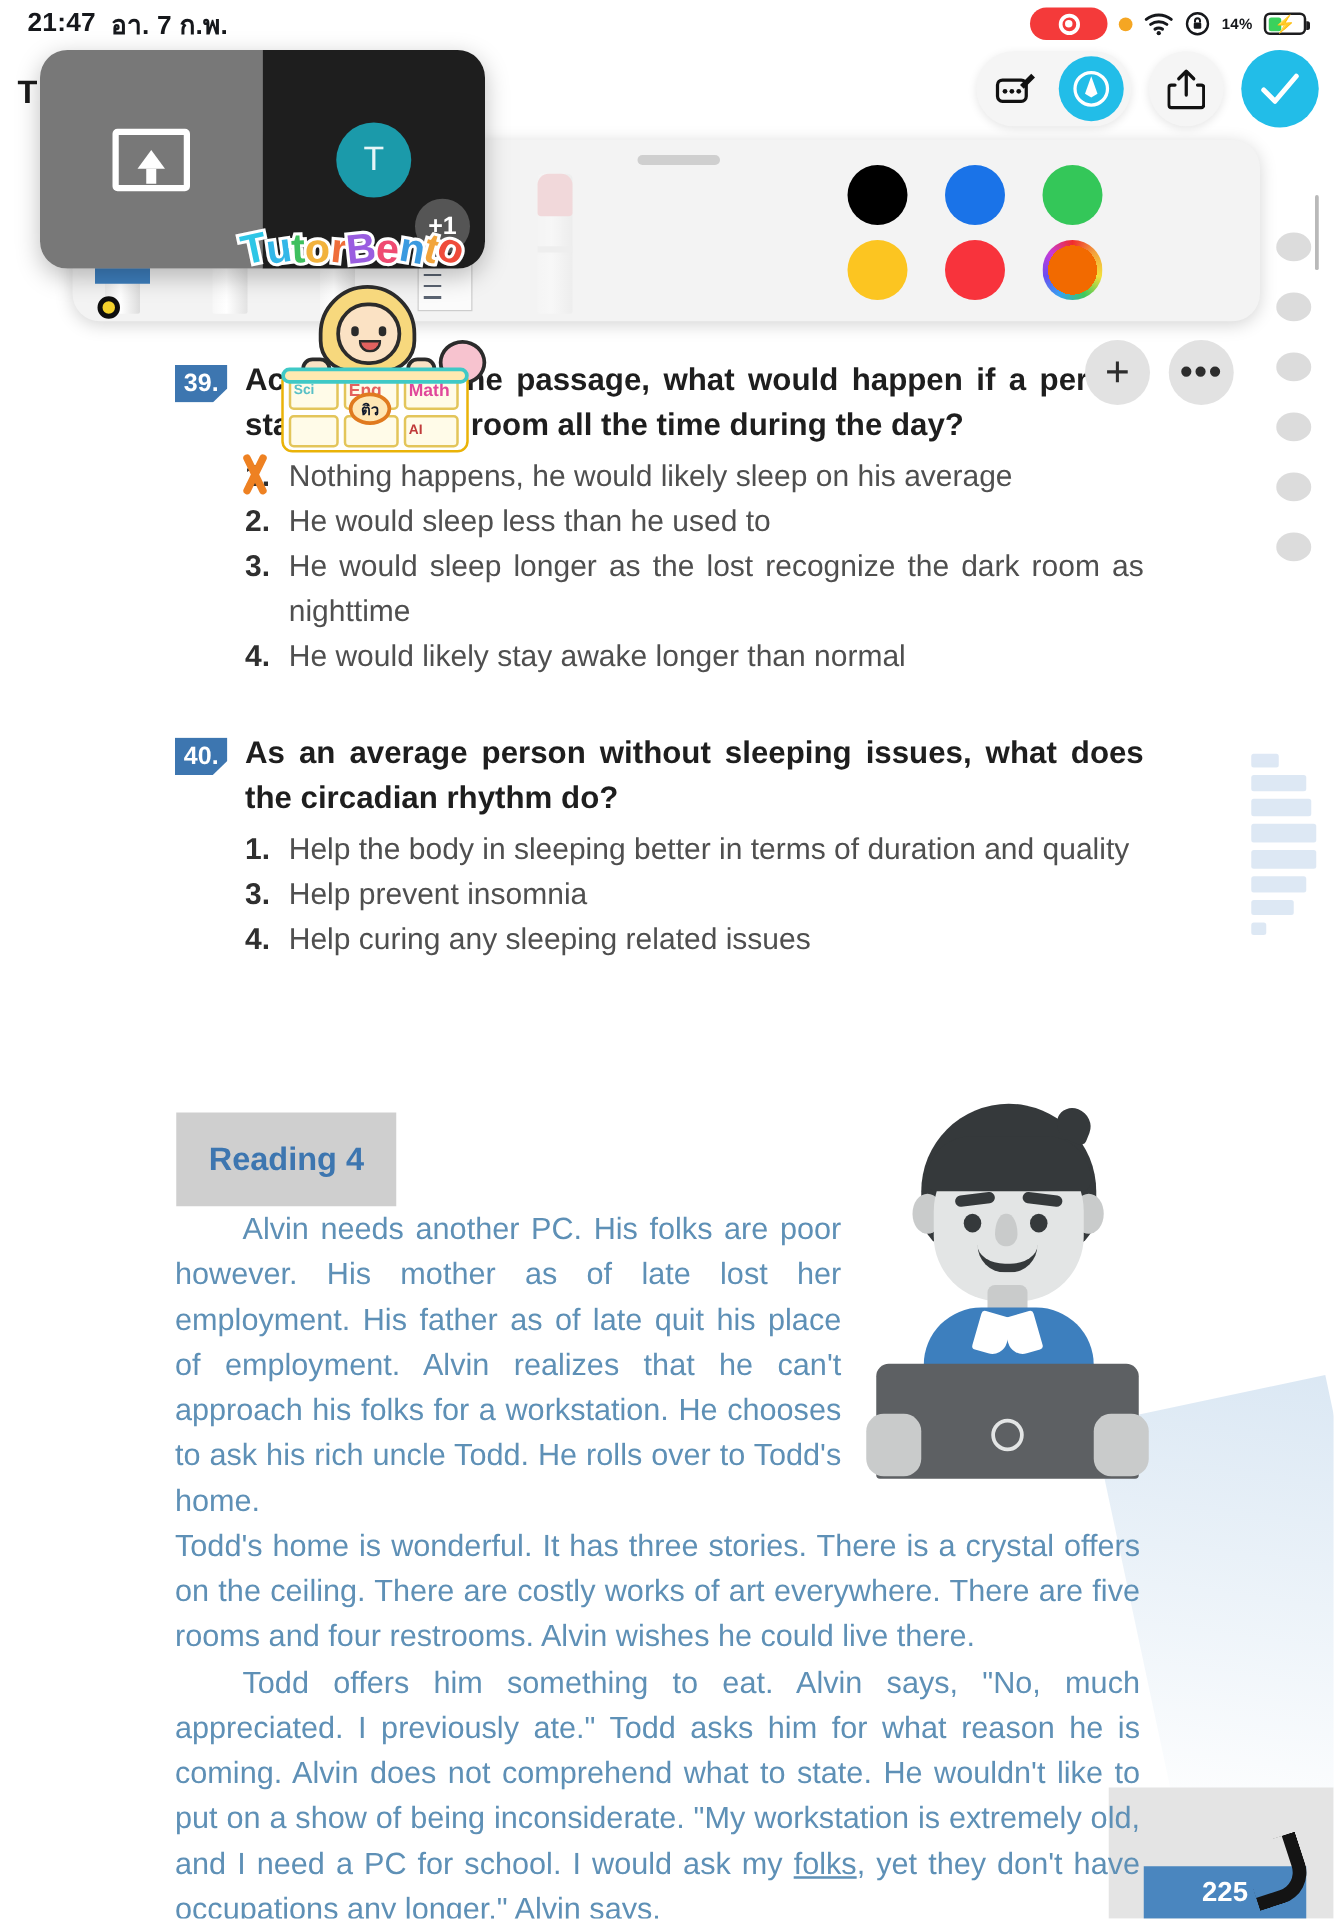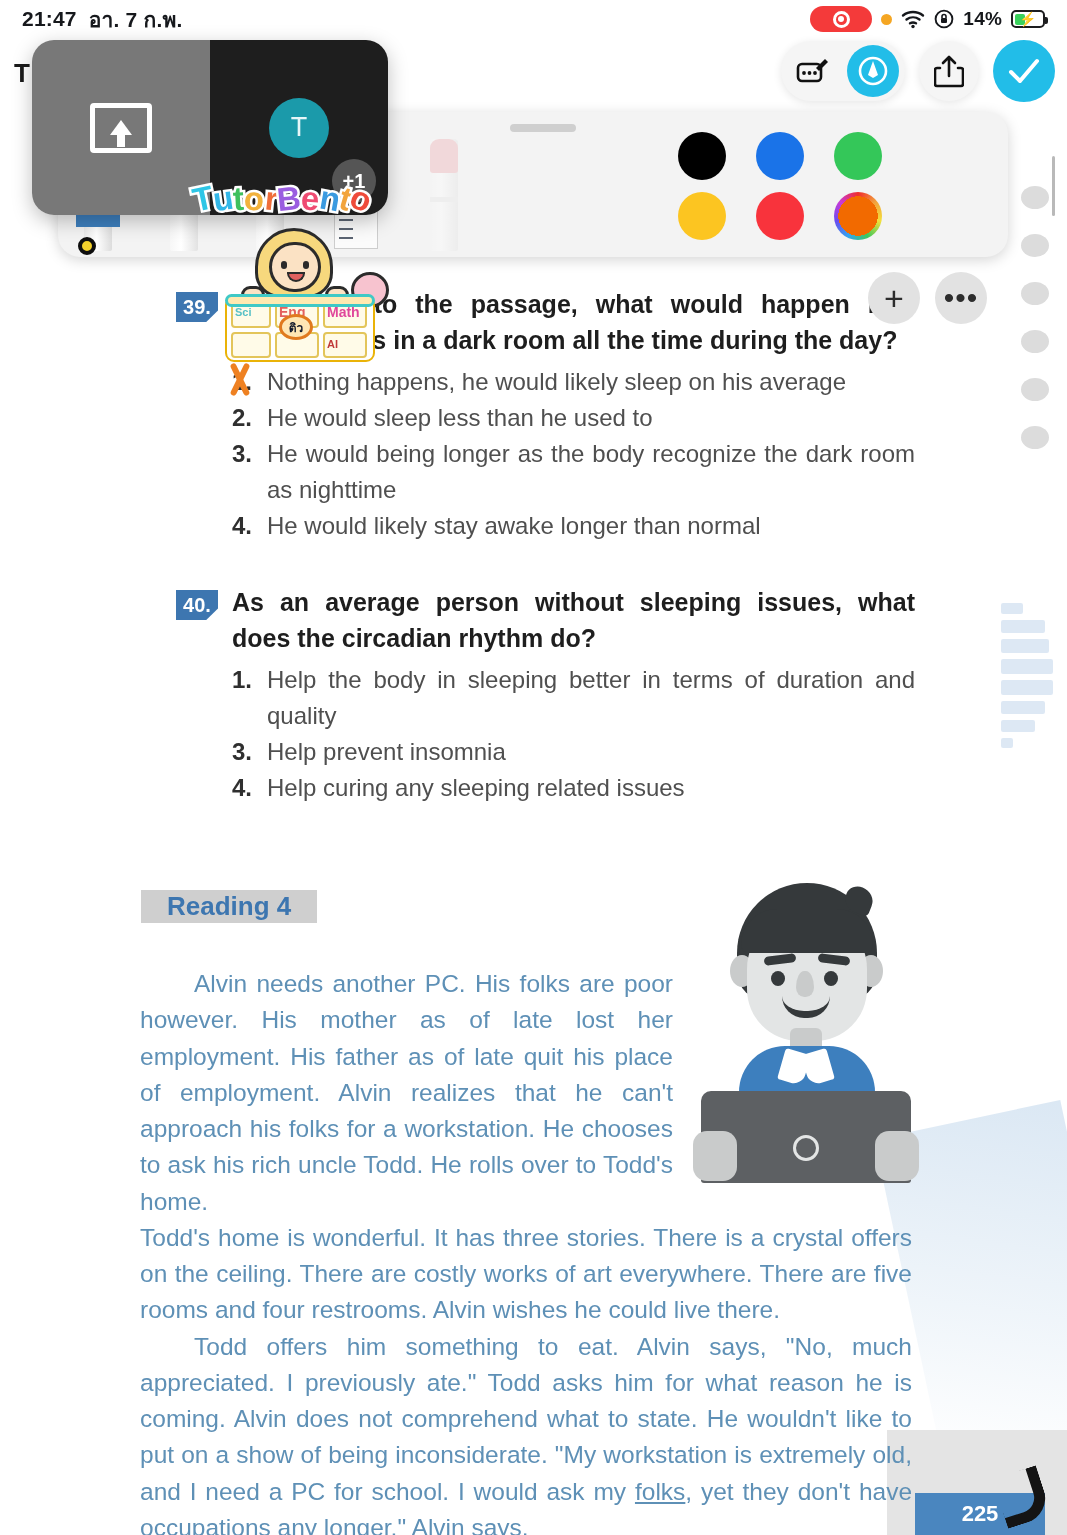--- a/index.html
+++ b/index.html
@@ -33,21 +33,21 @@
   .mic-dot{width:11px;height:11px;border-radius:50%;background:#f5a623;}
   .batt{
     width:34px;height:18px;border:2px solid #1d1d1f;border-radius:5px;
     position:relative; display:flex; align-items:center; padding:1.5px;
   }
   .batt:after{content:"";position:absolute;right:-5px;top:5px;width:3px;height:7px;
     background:#1d1d1f;border-radius:0 2px 2px 0;}
   .batt .fill{height:100%;width:38%;background:#3ad15c;border-radius:2px;}
   .batt .bolt{position:absolute;left:50%;top:50%;transform:translate(-50%,-50%);
     font-size:14px;color:#0d0d0d;line-height:1;}
-  .pct{font-size:19px;font-weight:700;}
+  .pct{font-size:12px;font-weight:700;}
 
   
   .page{
     position:absolute; left:0; top:38px; width:1067px; height:1497px;
     background:#ffffff; overflow:hidden;
   }
   .doc-title{
     position:absolute; left:14px; top:20px; font-size:26px; font-weight:600;
     color:#1a1a1a; letter-spacing:.5px;
   }
@@ -71,21 +71,21 @@
     background:#4a86bf;
   }
   .black-hook{
     position:absolute; right:22px; bottom:12px; width:46px; height:52px;
     border-right:11px solid #141414; border-bottom:11px solid #141414;
     border-radius:0 0 26px 0; transform:rotate(-18deg);
   }
 
   
   .qwrap{position:absolute; left:140px; top:248px; width:775px;}
-  .q{ margin-bottom:10px;margin-left:36px; }
+  .q{ margin-bottom:10px; }
   .q-head{display:flex; align-items:flex-start; gap:14px;}
   .q-badge{
     flex:0 0 auto; width:42px; height:30px; background:#3d76b0; color:#fff;
     font-size:20px; font-weight:700; display:flex; align-items:center;
     justify-content:center; margin-top:6px;
     clip-path: polygon(0 0, 100% 0, 100% 62%, 72% 100%, 0 100%);
   }
   .q-text{
     font-size:25px; line-height:1.44; color:#1e1e1e; font-weight:600;
     text-align:justify; flex:1;
@@ -106,21 +106,21 @@
   .xmark:before,.xmark:after{
     content:""; position:absolute; left:50%; top:10%; width:6px; height:80%;
     background:#ee8122; border-radius:3px; transform-origin:center;
   }
   .xmark:before{transform:translateX(-50%) rotate(26deg);}
   .xmark:after{transform:translateX(-50%) rotate(-26deg);}
 
   
   .reading-label{
     position:absolute; left:141px; top:852px; background:#cfcfcf;
-    padding:1px 26px; font-size:26px; font-weight:700; color:#3d76b0;
+    padding:22px 26px; font-size:26px; font-weight:700; color:#3d76b0;
   }
   .passage{
     position:absolute; left:140px; top:928px; width:772px;
     color:#5e90b6; font-size:24.5px; line-height:1.48; text-align:justify;
   }
   .passage p{ text-indent:54px; margin-bottom:0; }
   .passage .narrow{ width:533px; }
   .passage u{ text-decoration:underline; }
 
   
@@ -321,21 +321,21 @@
           <div class="xmark"></div>
           <span class="num">1.</span>
           <span class="txt">Nothing happens, he would likely sleep on his average</span>
         </div>
         <div class="choice">
           <span class="num">2.</span>
           <span class="txt">He would sleep less than he used to</span>
         </div>
         <div class="choice justified">
           <span class="num">3.</span>
-          <span class="txt">He would being longer as the body recognize the dark room as nighttime</span>
+          <span class="txt">He would sleep longer as the lost recognize the dark room as nighttime</span>
         </div>
         <div class="choice">
           <span class="num">4.</span>
           <span class="txt">He would likely stay awake longer than normal</span>
         </div>
       </div>
     </div>
 
     <div class="q" style="margin-top:40px;">
       <div class="q-head">

